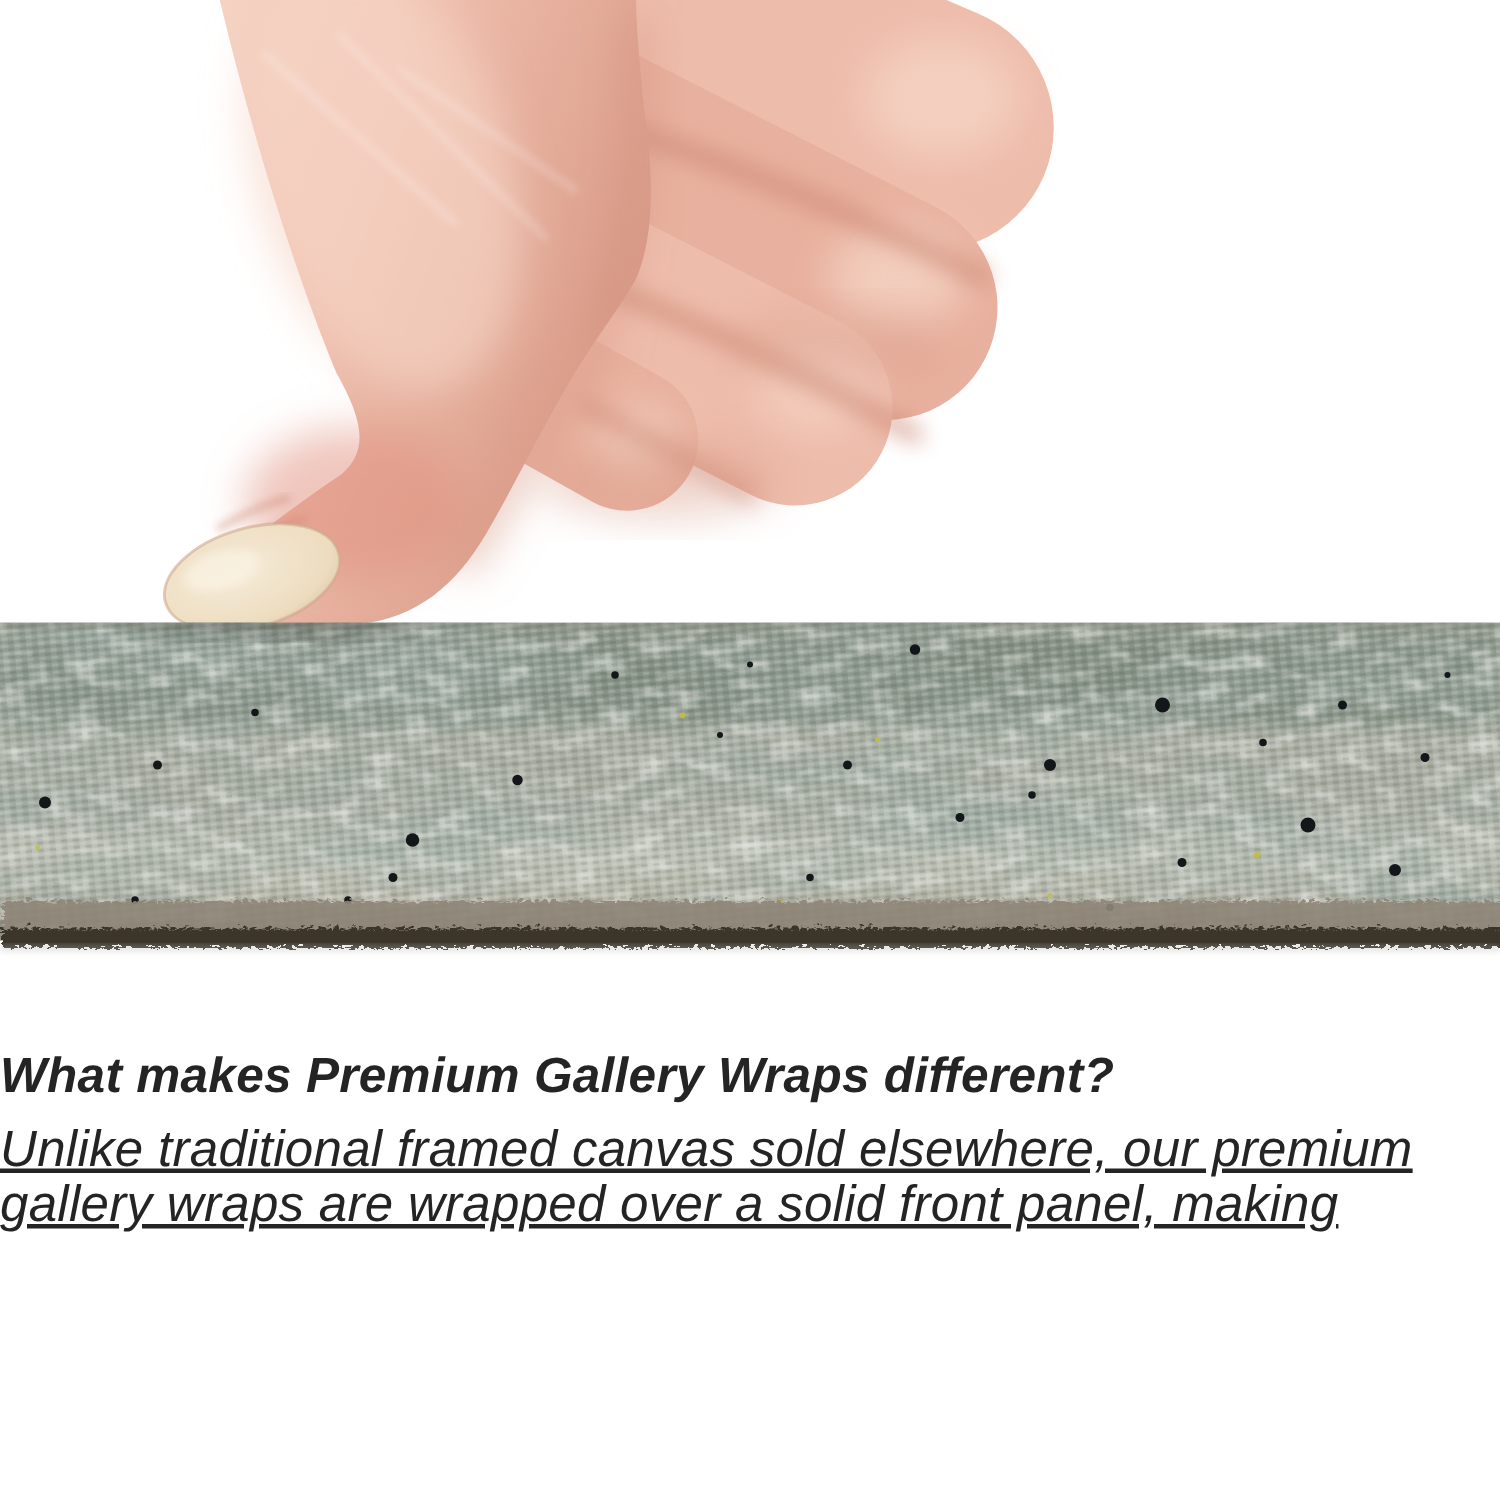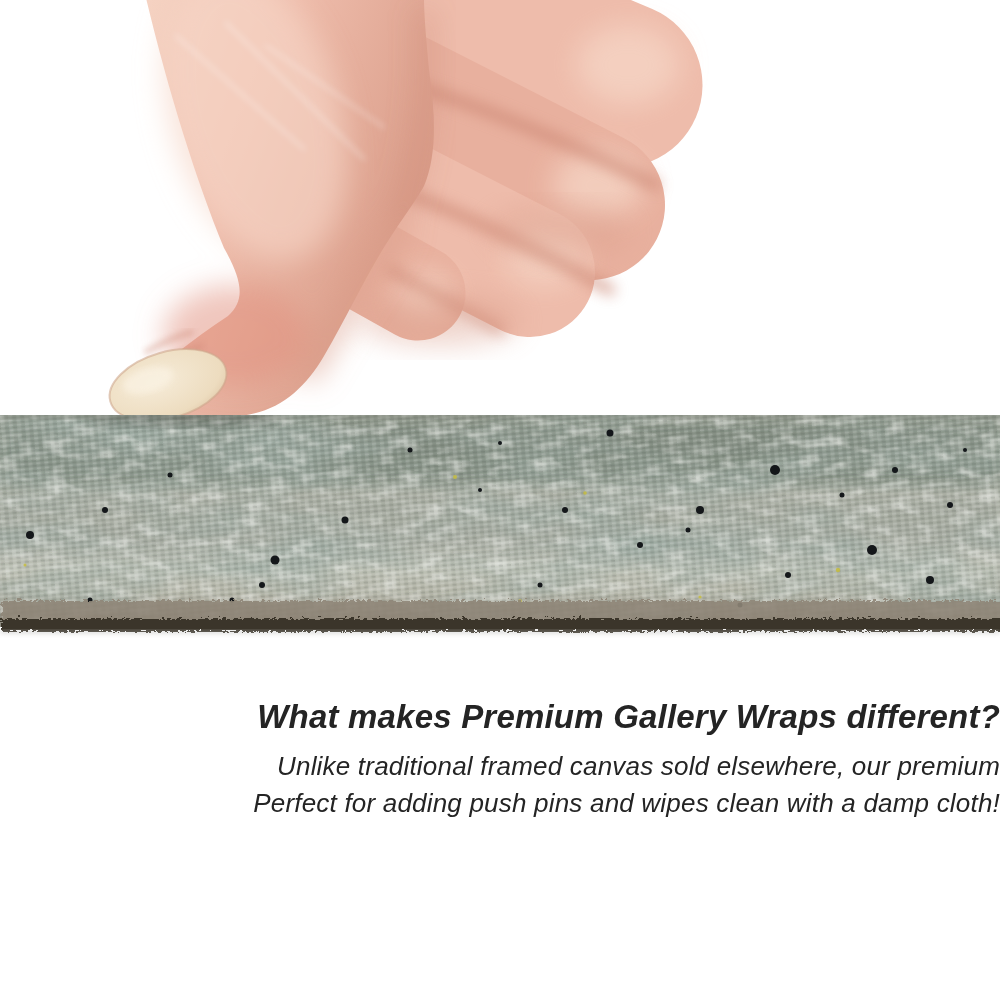--- a/index.html
+++ b/index.html
@@ -6,30 +6,30 @@
   body{
     width:1000px;height:1000px;overflow:hidden;
     background:var(--c-bg,#fff);
     font-family:"Liberation Sans",sans-serif;
   }
   .stage{position:relative;width:1000px;height:1000px;background:var(--c-bg,#fff);}
   .hand-layer{position:absolute;left:0;top:0;width:1000px;height:418px;}
   .canvas-layer{position:absolute;left:0;top:415px;width:1000px;height:228px;}
   .info{
     position:absolute;left:0;top:696px;width:1000px;
-    text-align:right;color:var(--c-text,#242424);
+    text-align:left;color:var(--c-text,#242424);
     font-style:italic;
   }
   .info h1{
     margin:0 0 10px 0;
     font-size:33px;line-height:42px;font-weight:600;letter-spacing:.2px;
   }
   .info p{
     margin:0;
-    font-size:26px;line-height:37px;font-weight:500;letter-spacing:.2px;
+    font-size:34px;line-height:37px;font-weight:500;letter-spacing:.2px;text-decoration:underline;
   }
 </style>
 </head>
 <body>
 
 <div class="stage">
 
   <svg class="hand-layer" viewBox="0 0 1000 418" width="1000" height="418">
     <defs>
       <linearGradient id="palmGrad" x1="0" y1="0" x2="1" y2="0.5">
@@ -218,15 +218,15 @@
     <ellipse cx="185" cy="5" rx="100" ry="7" fill="#2f342f" opacity="0.3" filter="url(#cb6)"></ellipse>
 
     <rect x="0" y="184" width="1000" height="22" style="fill:var(--c-canvas_tan_edge)" opacity="0.9" filter="url(#rough)"></rect>
     <rect x="0" y="202" width="1000" height="13" style="fill:var(--c-canvas_dark_edge)" filter="url(#rough)"></rect>
     <rect x="0" y="215" width="1000" height="7" fill="url(#underShadow)" filter="url(#cb2)"></rect>
   </svg>
 
   <div class="info">
     <h1>What makes Premium Gallery Wraps different?</h1>
     <p>Unlike traditional framed canvas sold elsewhere, our premium</p>
-    <p>Perfect for adding push pins and wipes clean with a damp cloth!</p>
+    <p>gallery wraps are wrapped over a solid front panel, making</p>
   </div>
 </div>
 
 </body></html>

